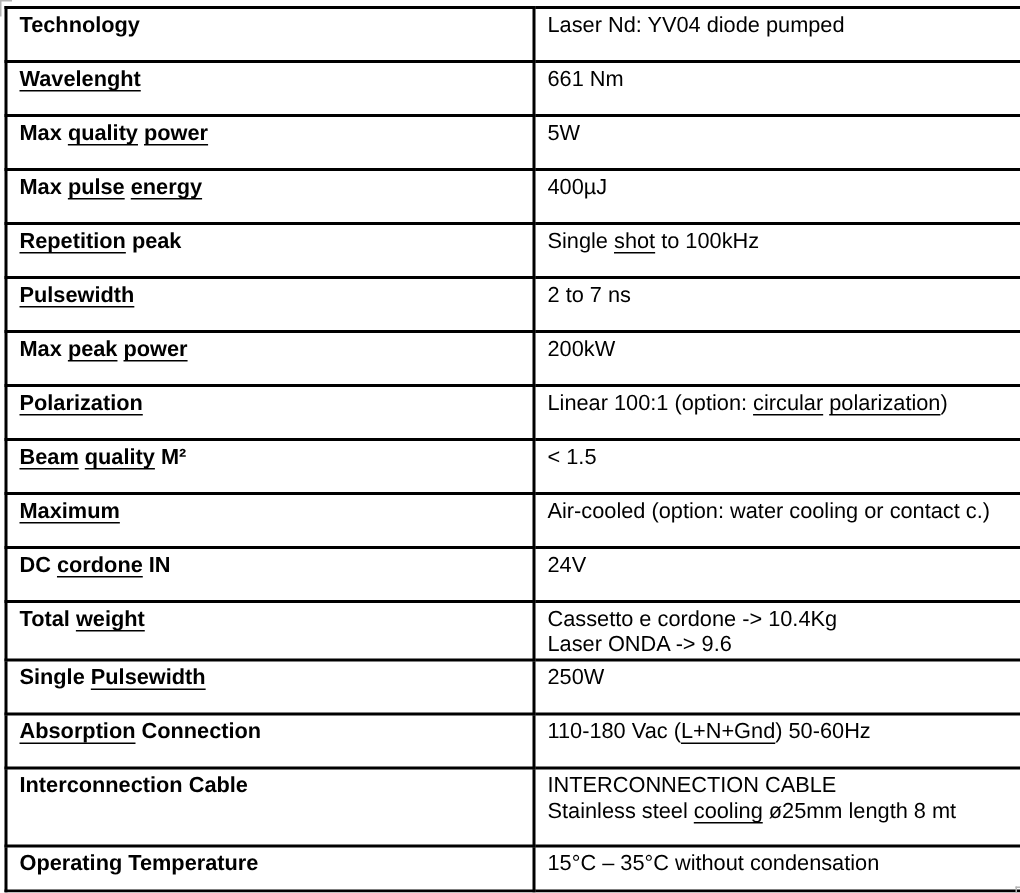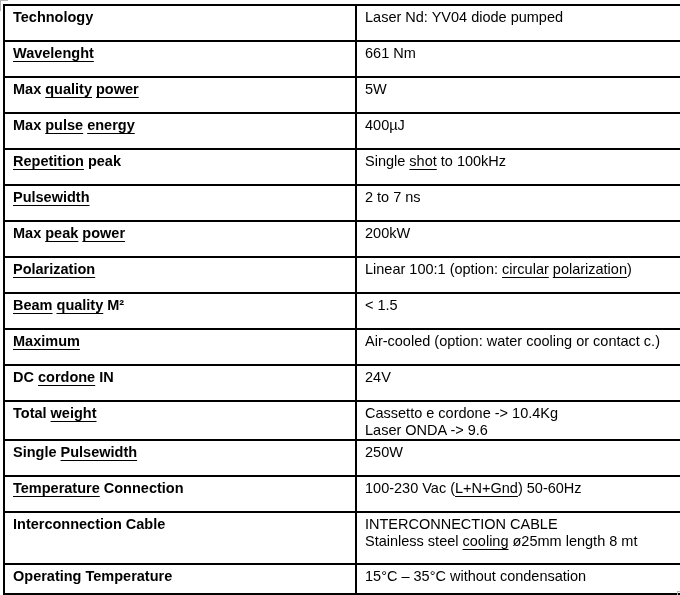--- a/index.html
+++ b/index.html
@@ -169,24 +169,24 @@
       <tr style="height: 36px;">
         <td class="label-cell">
           <div class="label-line"><span>Single </span><span class="sq">Pulsewidth</span></div>
         </td>
         <td class="value-cell">
           <div class="value-line"><span>250W</span></div>
         </td>
       </tr>
       <tr style="height: 36px;">
         <td class="label-cell">
-          <div class="label-line"><span class="sq">Temperature</span><span> Connection</span></div>
-        </td>
-        <td class="value-cell">
-          <div class="value-line"><span>100-230 Vac (</span><span class="sq">L+N+Gnd</span><span>) 50-60Hz</span></div>
+          <div class="label-line"><span class="sq">Absorption</span><span> Connection</span></div>
+        </td>
+        <td class="value-cell">
+          <div class="value-line"><span>110-180 Vac (</span><span class="sq">L+N+Gnd</span><span>) 50-60Hz</span></div>
         </td>
       </tr>
       <tr style="height: 52px;">
         <td class="label-cell">
           <div class="label-line"><span>Interconnection Cable</span></div>
         </td>
         <td class="value-cell">
           <div class="value-line"><span>INTERCONNECTION CABLE</span></div>
           <div class="value-line"><span>Stainless steel </span><span class="sq">cooling</span><span> ø25mm length 8 mt</span></div>
         </td>

